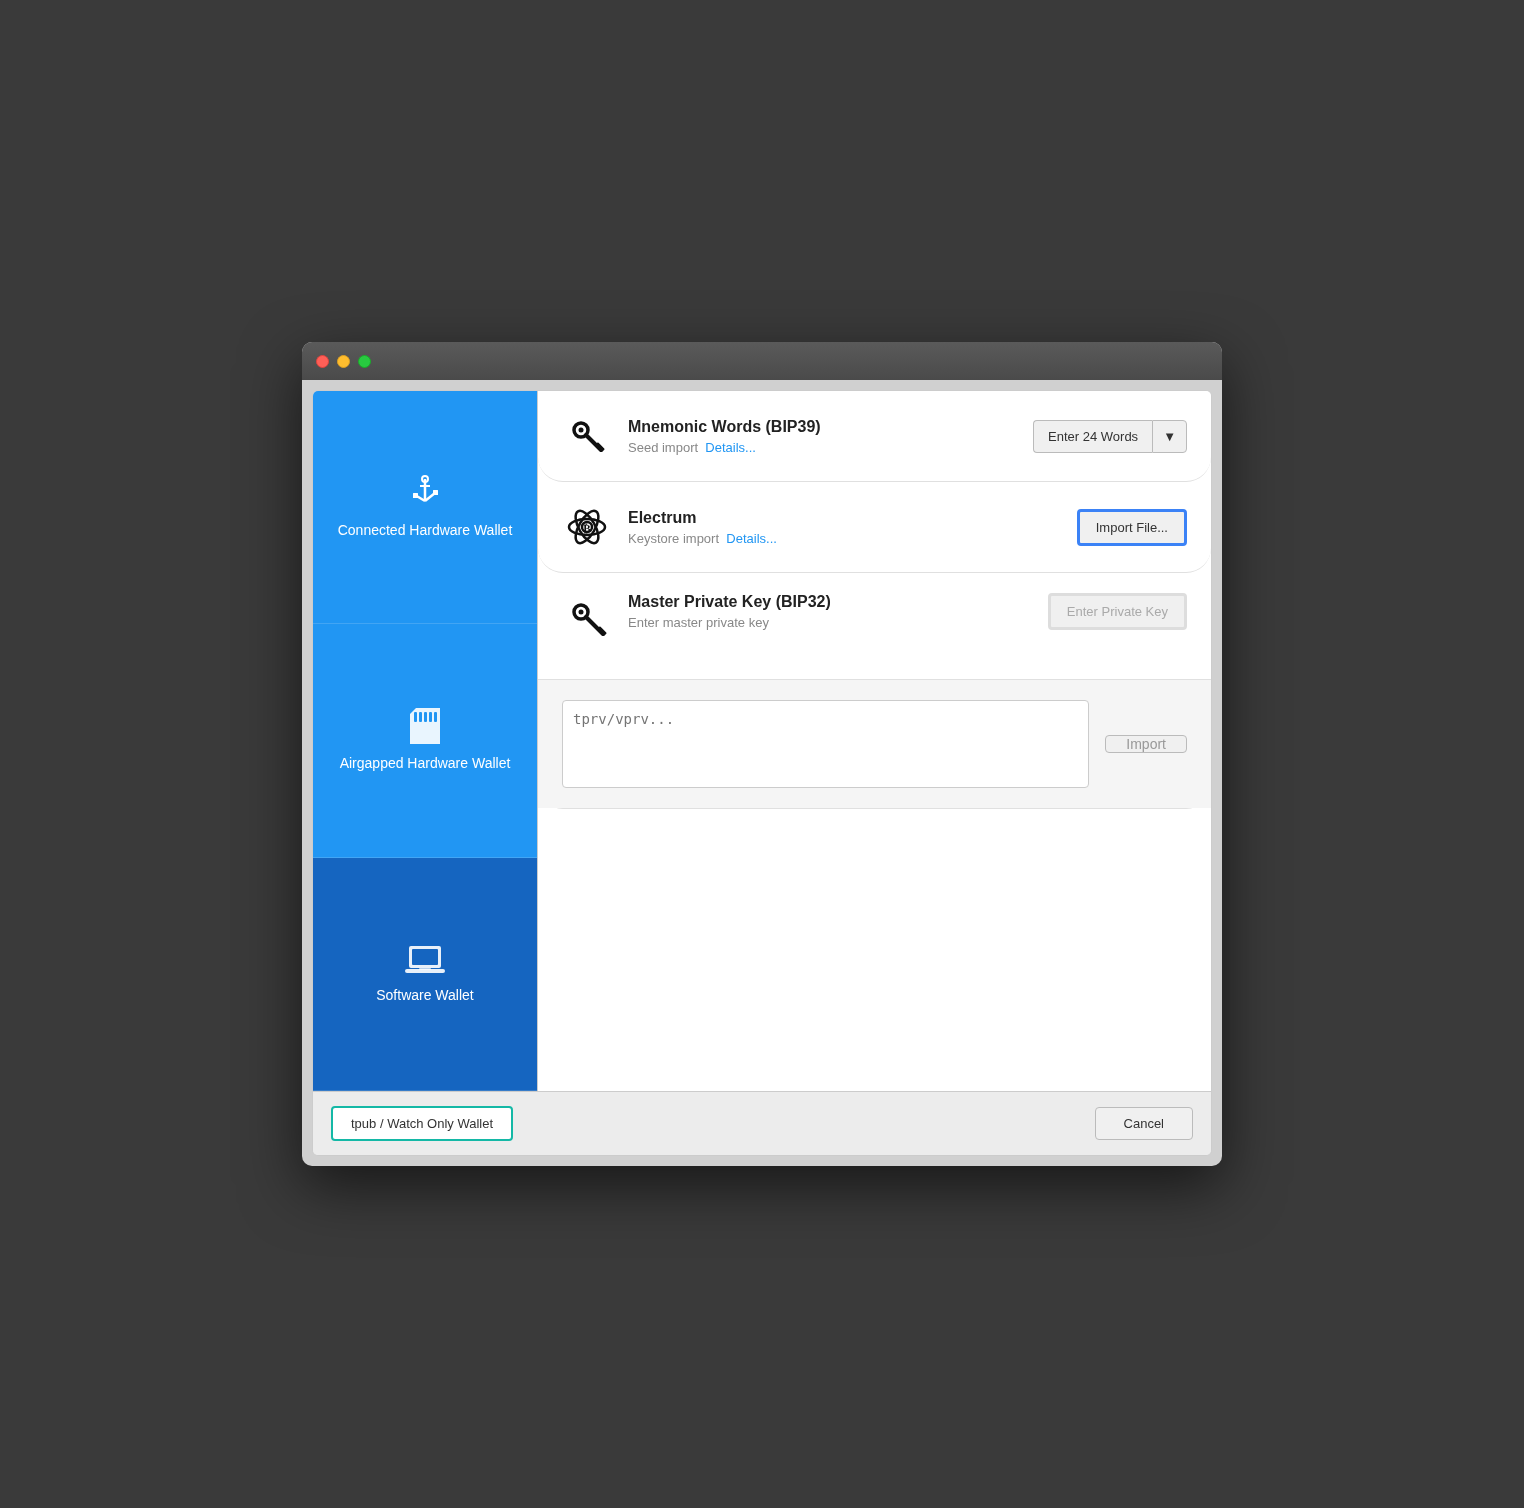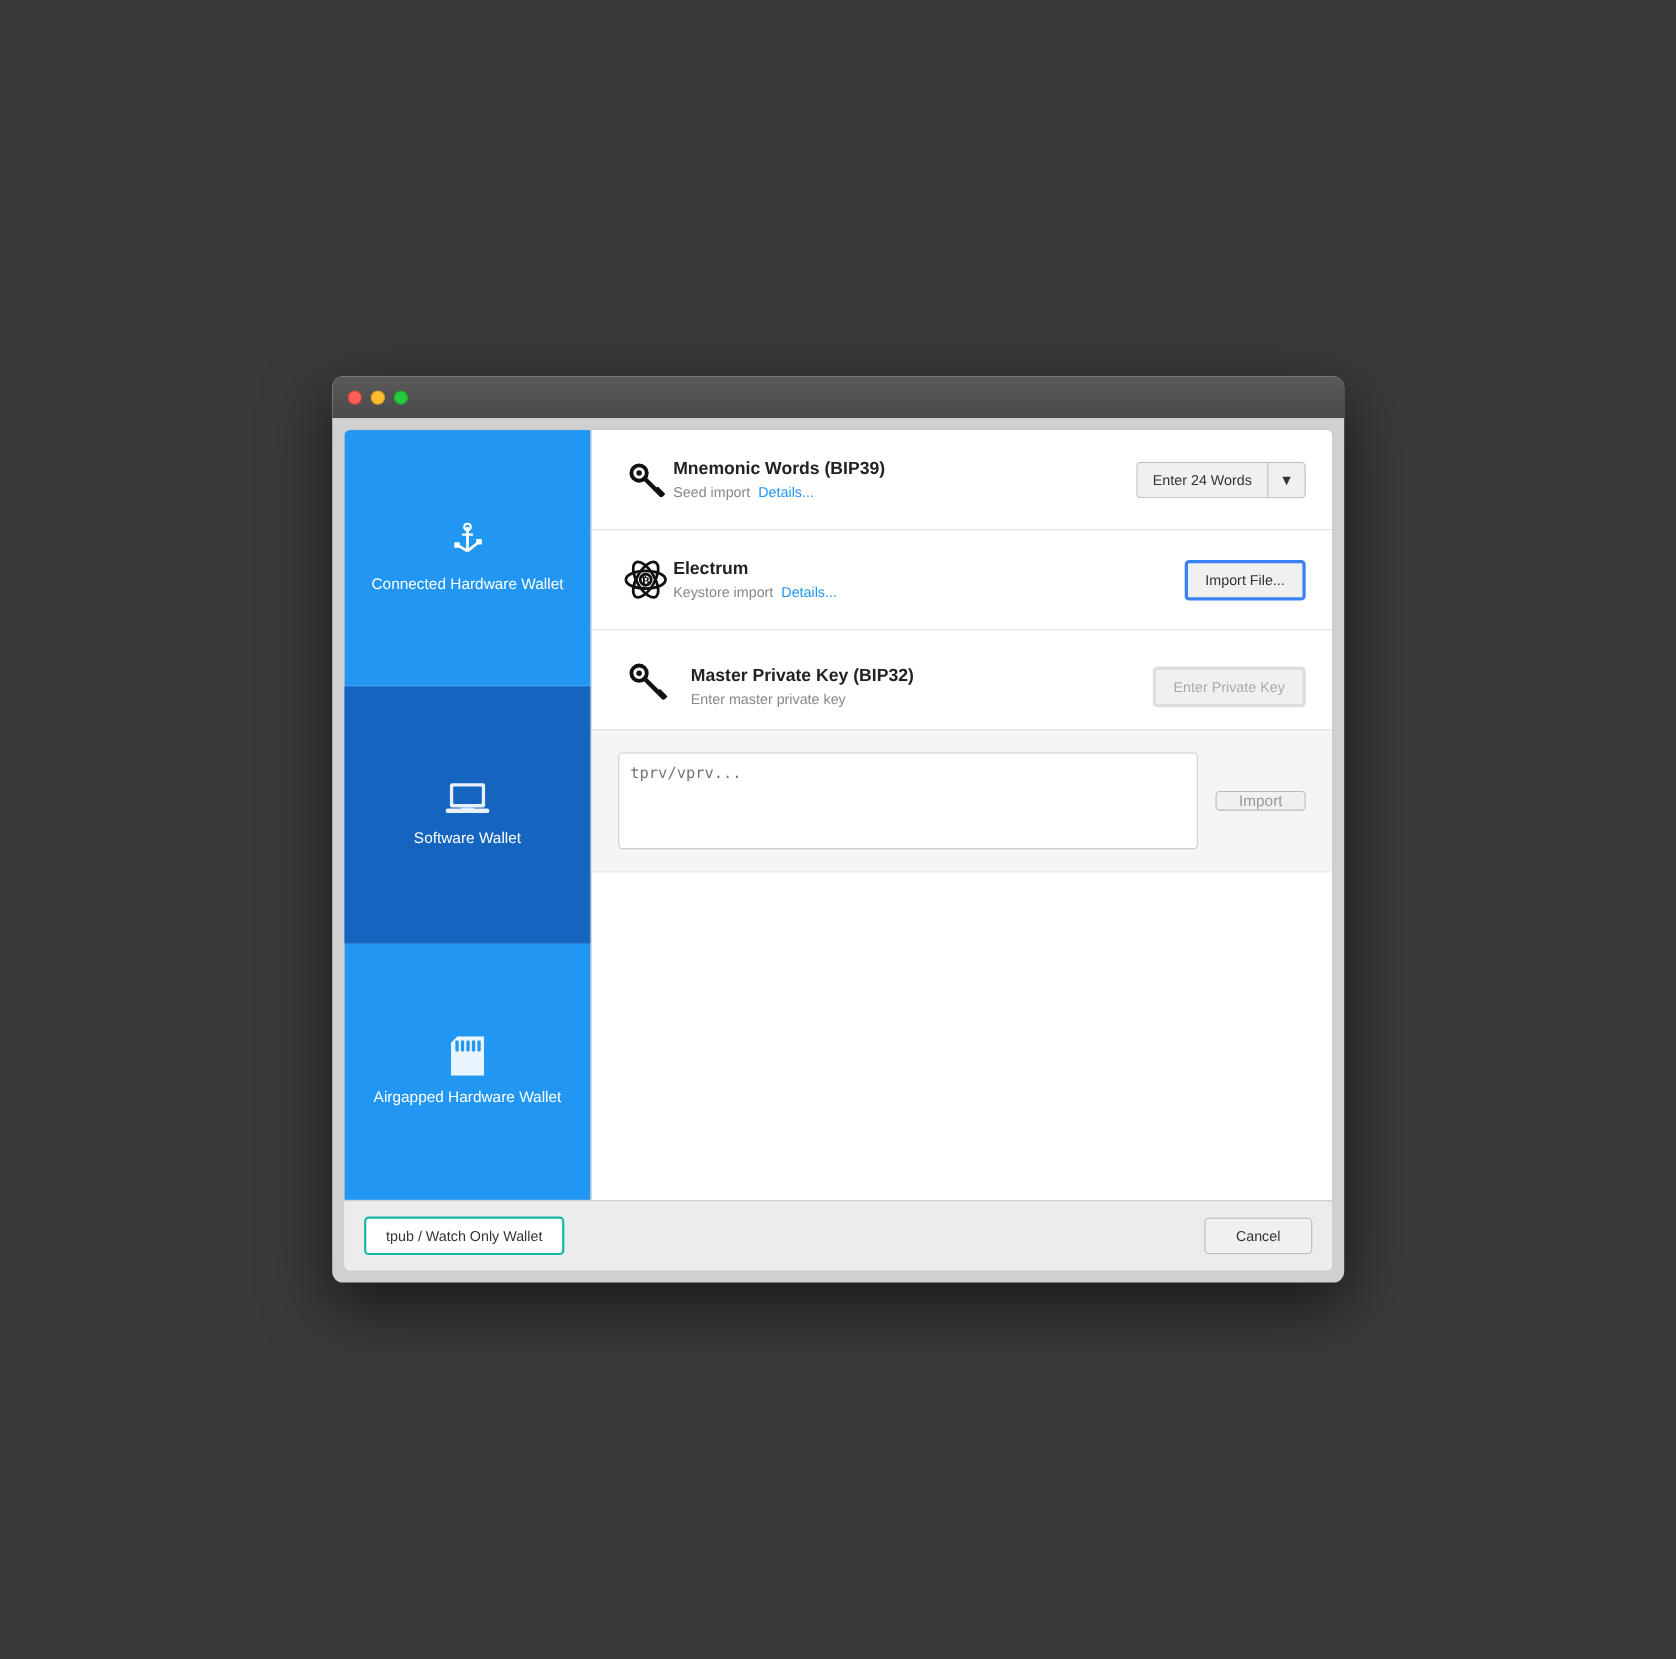--- a/index.html
+++ b/index.html
@@ -113,31 +113,33 @@
       flex: 1;
       background: white;
       border-left: 1px solid #ccc;
     }
 
     .option-row {
       display: flex;
       align-items: center;
       padding: 20px 24px;
       border-bottom: 1px solid #e0e0e0;
+      gap: 16px;
+      border-radius: 25px;
     }
 
     .option-row.expanded {
       flex-direction: column;
       align-items: stretch;
       padding: 0;
     }
 
     .option-row-inner {
       display: flex;
-      align-items: flex-end;
+      align-items: flex-start;
       padding: 20px 24px;
       gap: 16px;
     }
 
     .option-icon {
       width: 50px;
       height: 50px;
       flex-shrink: 0;
       display: flex;
       align-items: center;
@@ -300,46 +302,46 @@
               <line x1="18" y1="26" x2="28" y2="18" stroke="white" stroke-width="2.5"></line>
               <rect x="6" y="18" width="5" height="5" fill="white" rx="0.5"></rect>
               <rect x="26" y="15" width="5" height="5" fill="white" rx="0.5"></rect>
               <circle cx="18" cy="4" r="3" fill="none" stroke="white" stroke-width="2"></circle>
               <line x1="13" y1="11" x2="23" y2="11" stroke="white" stroke-width="2"></line>
             </svg>
           </div>
           <span class="sidebar-label">Connected Hardware Wallet</span>
         </div>
 
-        <div class="sidebar-item active">
-          <div class="laptop-icon">
-            <svg viewBox="0 0 40 32" fill="none" xmlns="http://www.w3.org/2000/svg">
-              <rect x="4" y="2" width="32" height="22" rx="2" fill="white" opacity="0.9"></rect>
-              <rect x="7" y="5" width="26" height="16" rx="1" fill="#1565c0"></rect>
-              <rect x="0" y="25" width="40" height="4" rx="2" fill="white" opacity="0.9"></rect>
-              <rect x="14" y="24" width="12" height="2" rx="1" fill="white" opacity="0.7"></rect>
-            </svg>
-          </div>
-          <span class="sidebar-label">Software Wallet</span>
-        </div>
-
         <div class="sidebar-item">
           <div class="sd-icon">
             <svg viewBox="0 0 30 36" fill="none" xmlns="http://www.w3.org/2000/svg">
               <path d="M0 6 L6 0 L30 0 L30 36 L0 36 Z" fill="white" opacity="0.9"></path>
               <rect x="4" y="4" width="3" height="10" rx="1" fill="#2196f3"></rect>
               <rect x="9" y="4" width="3" height="10" rx="1" fill="#2196f3"></rect>
               <rect x="14" y="4" width="3" height="10" rx="1" fill="#2196f3"></rect>
               <rect x="19" y="4" width="3" height="10" rx="1" fill="#2196f3"></rect>
               <rect x="24" y="4" width="3" height="10" rx="1" fill="#2196f3"></rect>
             </svg>
           </div>
           <span class="sidebar-label">Airgapped Hardware Wallet</span>
         </div>
 
+        <div class="sidebar-item active">
+          <div class="laptop-icon">
+            <svg viewBox="0 0 40 32" fill="none" xmlns="http://www.w3.org/2000/svg">
+              <rect x="4" y="2" width="32" height="22" rx="2" fill="white" opacity="0.9"></rect>
+              <rect x="7" y="5" width="26" height="16" rx="1" fill="#1565c0"></rect>
+              <rect x="0" y="25" width="40" height="4" rx="2" fill="white" opacity="0.9"></rect>
+              <rect x="14" y="24" width="12" height="2" rx="1" fill="white" opacity="0.7"></rect>
+            </svg>
+          </div>
+          <span class="sidebar-label">Software Wallet</span>
+        </div>
+
       </div>
 
       <div class="main-content">
 
         <div class="option-row">
           <div class="option-icon">
             <svg width="44" height="44" viewBox="0 0 44 44" xmlns="http://www.w3.org/2000/svg">
               <circle cx="16" cy="16" r="7" fill="none" stroke="#111" stroke-width="3.5"></circle>
               <circle cx="16" cy="16" r="2.5" fill="#111"></circle>
               <line x1="21" y1="21" x2="36" y2="36" stroke="#111" stroke-width="4" stroke-linecap="round"></line>

